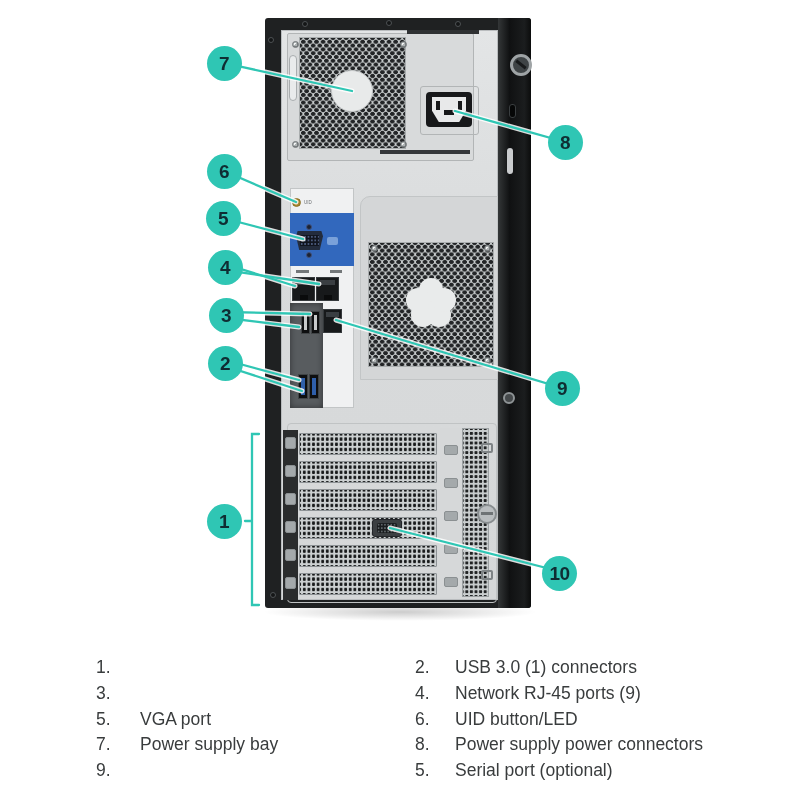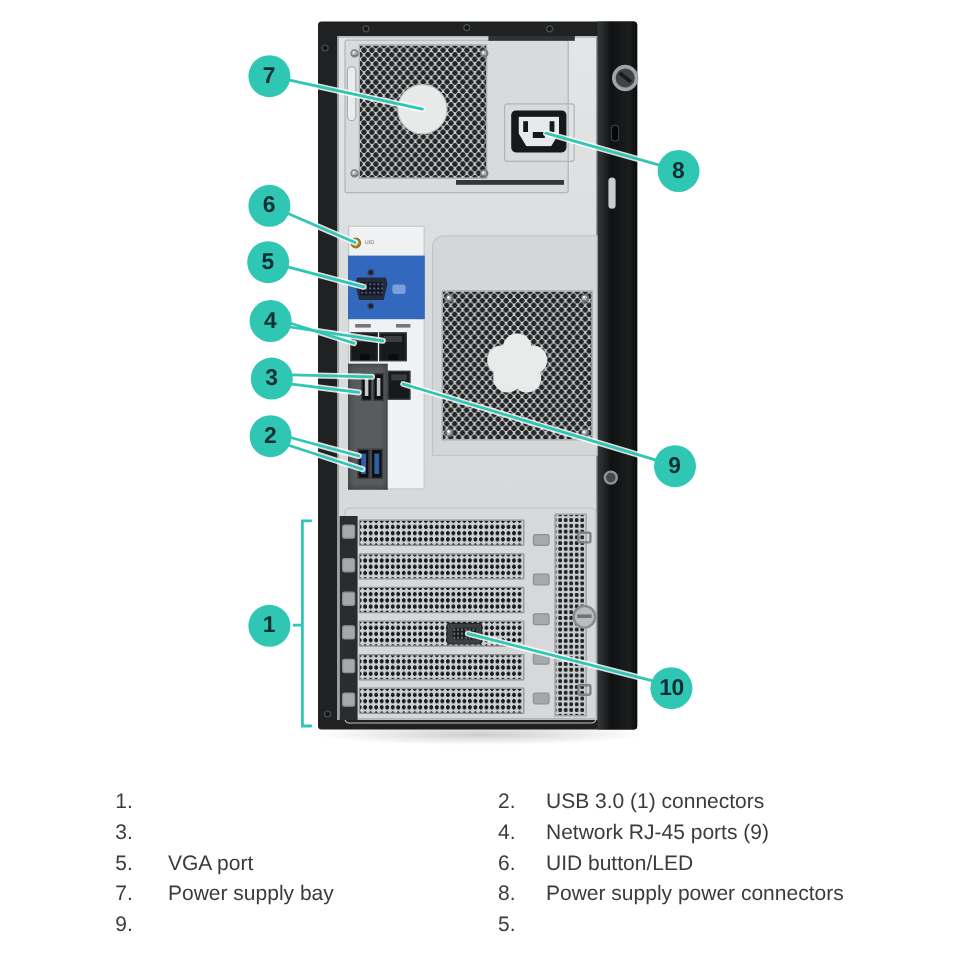--- a/index.html
+++ b/index.html
@@ -239,14 +239,15 @@
     <div class="legend-row">
       <span class="legend-num">6.</span>
       <span class="legend-label">UID button/LED</span>
     </div>
     <div class="legend-row">
       <span class="legend-num">8.</span>
       <span class="legend-label">Power supply power connectors</span>
     </div>
     <div class="legend-row">
       <span class="legend-num">5.</span>
+      <span class="legend-label">Serial port (optional)</span>
     </div>
   </div>
 
 </body></html>

